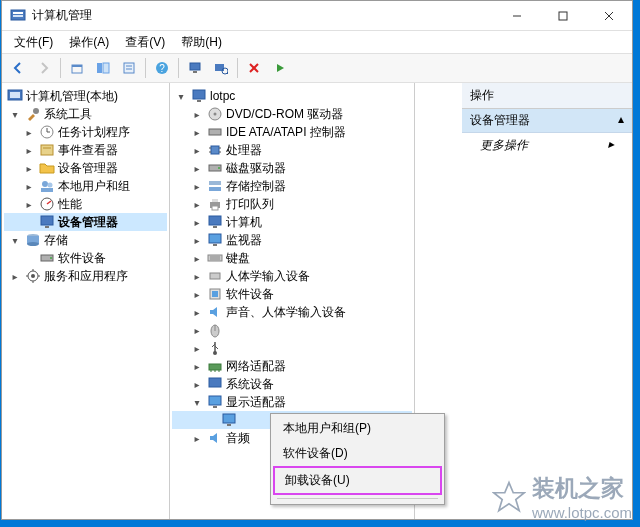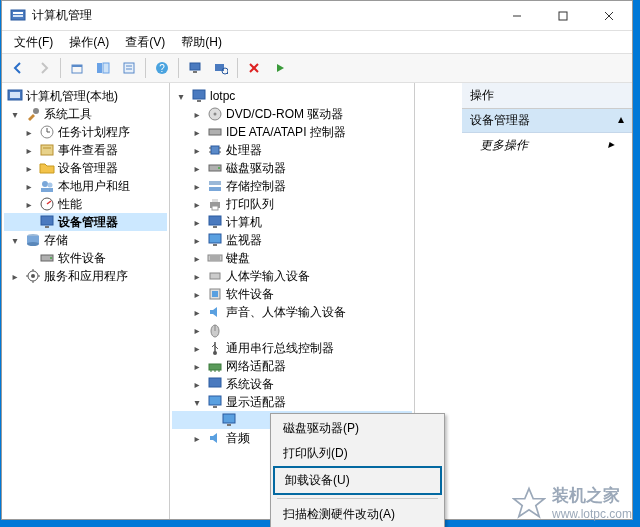--- a/index.html
+++ b/index.html
@@ -114,21 +114,21 @@
     border:1px solid #a0a0a0;
     box-shadow:2px 2px 3px rgba(0,0,0,.25);
     padding:2px;
     z-index:50;
   }
   .ctxitem {
     padding:4px 10px;
     white-space:nowrap;
   }
   .ctxsep { height:1px; background:#c8c8c8; margin:3px 4px; }
-  .redbox { border:2px solid #0369a1; }
+  .redbox { border:2px solid #d946ef; }
   
   .wm {
     position:absolute;
     right:8px; bottom:6px;
     display:flex; align-items:center;
     gap:6px;
     color:#8a9aad;
     font-size:16px;
     opacity:.85;
   }
@@ -560,21 +560,20 @@
         <div class="node">
             <span class="ind" style="width:18px"></span>
             <span class="twisty">▸</span>
             <span class="nicon">
               <svg viewBox="0 0 16 16">
                 <line x1="8" y1="2" x2="8" y2="14" stroke="#555" stroke-width="1.5"></line>
                 <circle cx="8" cy="13" r="2" fill="#555"></circle>
                 <path d="M8 4 L5 7 M8 6 L11 9" stroke="#555"></path>
               </svg>
             </span>
-            <span class="lbl">通用串行总线控制器</span>
           </div>
 
         <div class="node">
             <span class="ind" style="width:18px"></span>
             <span class="twisty">▸</span>
             <span class="nicon">
               <svg viewBox="0 0 16 16">
                 <rect x="2" y="6" width="12" height="6" fill="#5a9a5a" stroke="#3a7a3a"></rect>
                 <line x1="4" y1="12" x2="4" y2="14" stroke="#3a7a3a"></line>
                 <line x1="8" y1="12" x2="8" y2="14" stroke="#3a7a3a"></line>
@@ -641,29 +640,28 @@
       <div class="ract">
         <span>更多操作</span>
         <span>▸</span>
       </div>
     </div>
 
   </div>
 </div>
 
 <div class="ctx">
-  <div class="ctxitem">磁盘驱动器(P)</div>
-  <div class="ctxitem">打印队列(D)</div>
+  <div class="ctxitem">本地用户和组(P)</div>
+  <div class="ctxitem">软件设备(D)</div>
   <div class="ctxitem redbox">卸载设备(U)</div>
   <div class="ctxsep"></div>
-  <div class="ctxitem">扫描检测硬件改动(A)</div>
 
 </div>
 
 <div class="wm">
   <svg class="star" viewBox="0 0 40 40">
     <path d="M20 3 L25 15 L38 15 L28 23 L32 36 L20 28 L8 36 L12 23 L2 15 L15 15 Z" fill="none" stroke="#8a9aad" stroke-width="2"></path>
   </svg>
   <div>
-    <div style="font-size:17px;font-weight:600">装机之家</div>
-    <div style="font-size:12px">www.lotpc.com</div>
+    <div style="font-size:23px;font-weight:600">装机之家</div>
+    <div style="font-size:15px">www.lotpc.com</div>
   </div>
 </div>
 
 </body></html>

